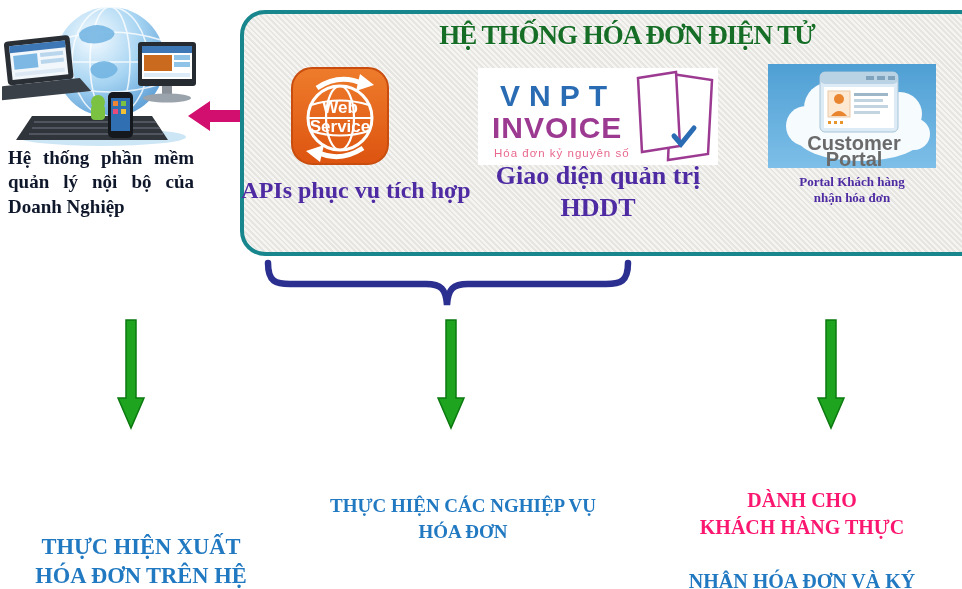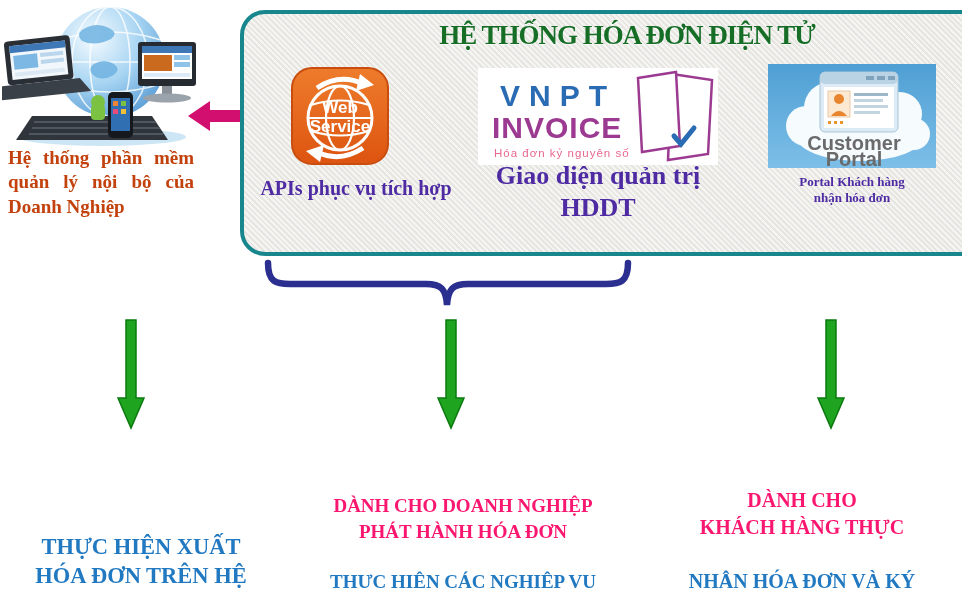--- a/index.html
+++ b/index.html
@@ -5,21 +5,21 @@
   html,body{margin:0;padding:0;background:#fff;}
   .stage{
     position:relative;width:962px;height:589px;overflow:hidden;
     background:#fff;font-family:"Liberation Serif",serif;
   }
   svg{display:block;}
 
   
   .left-caption{position:absolute;left:8px;top:146px;width:186px;}
   .left-caption .red{
-    color:#c2410c;font-weight:bold;font-size:19px;line-height:1.28;
+    color:#0f172a;font-weight:bold;font-size:19px;line-height:1.28;
     text-align:justify;
   }
   .left-caption .teal{
     color:#2e8fa5;font-size:19px;line-height:1.28;text-align:justify;
   }
 
   
   .system-box{
     position:absolute;left:240px;top:10px;width:774px;height:246px;
     box-sizing:border-box;border:4px solid #18878d;border-radius:25px;
@@ -28,21 +28,21 @@
   }
   .box-title{
     position:absolute;top:6px;left:0;right:0;text-align:center;
     font-size:27px;font-weight:bold;color:#156d26;letter-spacing:-1px;
     text-shadow:0 1px 0 rgba(255,255,255,.6);
   }
   .box-label{
     position:absolute;text-align:center;font-weight:bold;
     color:#4e2ba3;white-space:pre-line;
   }
-  .label-apis{left:-4px;width:232px;top:163px;font-size:20px;text-align:center;}
+  .label-apis{left:-4px;width:232px;top:163px;font-size:24px;text-align:center;}
   .label-admin{left:232px;width:244px;top:146px;font-size:26px;line-height:1.22;}
   .label-portal{left:506px;width:204px;top:160px;font-size:13px;line-height:1.25;}
 
   .icon-ws{position:absolute;left:46px;top:52px;}
   .icon-vnpt{position:absolute;left:234px;top:54px;}
   .icon-portal{position:absolute;left:524px;top:50px;}
 
   
   .magenta-arrow{position:absolute;left:186px;top:97px;}
   .brace{position:absolute;left:262px;top:257px;}
@@ -240,22 +240,20 @@
   </svg>
 
   <div class="outcome outcome-1">
     <span class="pink"></span>
     <span class="blue">THỰC HIỆN XUẤT
 HÓA ĐƠN TRÊN HỆ
 THỐNG NỘI BỘ CỦA
 DOANH NGHIỆP</span>
   </div>
   <div class="outcome outcome-2">
-    <span class="pink">DÀNH CHO DOANH NGHIỆP
-PHÁT HÀNH HÓA ĐƠN</span>
     <span class="blue">THỰC HIỆN CÁC NGHIỆP VỤ
 HÓA ĐƠN</span>
   </div>
   <div class="outcome outcome-3">
     <span class="pink">DÀNH CHO
 KHÁCH HÀNG THỰC</span>
     <span class="blue">NHẬN HÓA ĐƠN VÀ KÝ
 TRẢ LẠI HÓA DƠN</span>
   </div>
 

